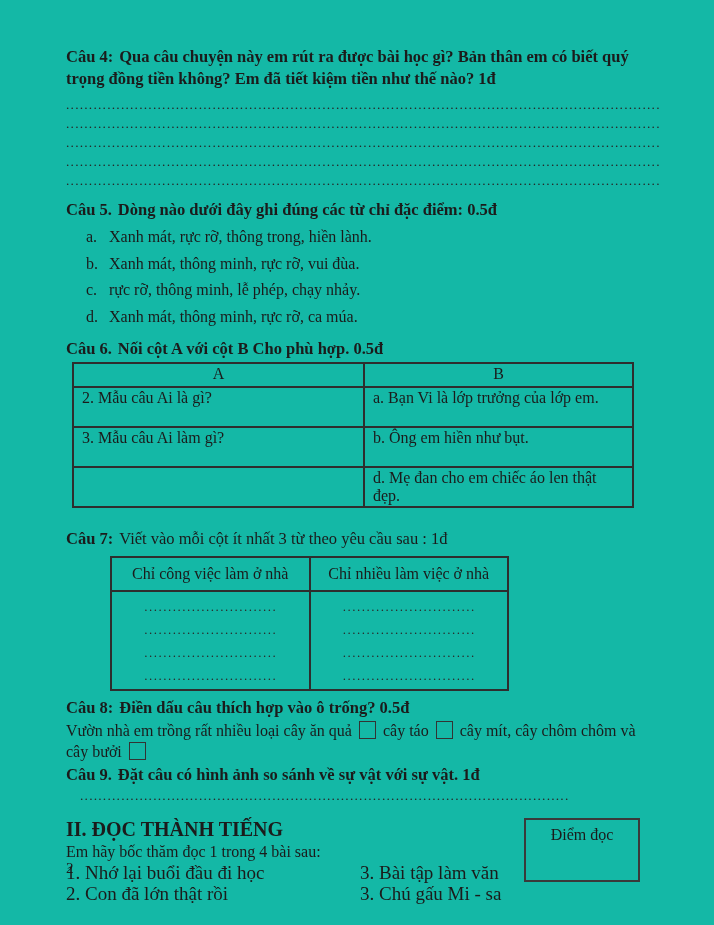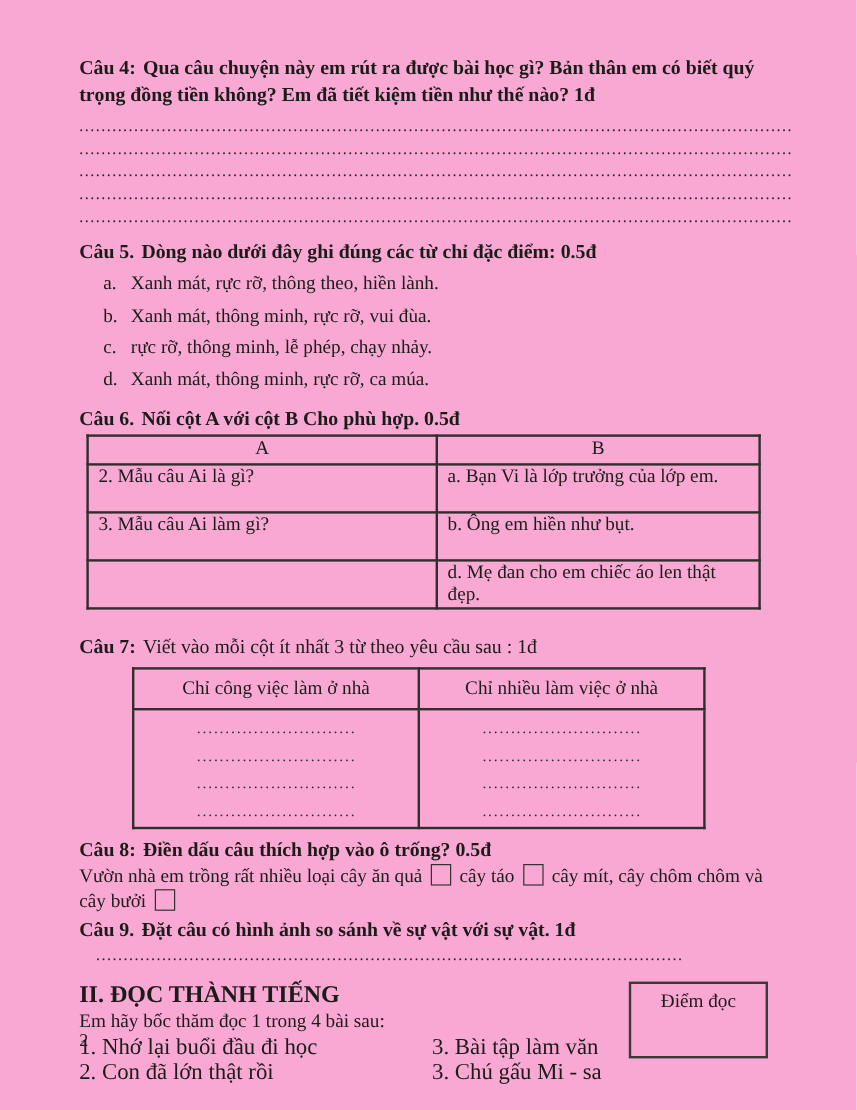--- a/index.html
+++ b/index.html
@@ -1,19 +1,19 @@
 <!DOCTYPE html>
 <html><head>
 <meta charset="utf-8">
 <style>
   html,body { margin:0; padding:0; background:#ffffff; }
   .page {
     position:relative;
     width:714px; height:925px;
-    background:#f9a8d4;
+    background:#14b8a6;
     font-family:"Liberation Serif","DejaVu Serif",serif;
     color:#1b1b1b;
     overflow:hidden;
   }
   .content { position:absolute; left:66px; top:46px; width:594px; }
 
   .q-heading { font-size:16.5px; line-height:22px; margin:0; }
   .bold-all  { font-weight:700; }
   .q-label   { font-weight:700; margin-right:6px; }
 
@@ -43,21 +43,21 @@
   }
   table.match-table th { text-align:center; height:20px; }
   table.match-table td { height:36px; }
   table.match-table .col-a { width:273px; }
   table.match-table tr.short td { height:31px; }
 
   
   .q7-block { margin-top:20px; }
   table.words-table {
     border-collapse:collapse; margin:6px 0 0 44px;
-    width:478px; table-layout:fixed; font-size:16px;border-radius:25px;
+    width:399px; table-layout:fixed; font-size:16px;border-radius:25px;
   }
   table.words-table th, table.words-table td {
     border:2px solid #2e2e2e; font-weight:400; text-align:center;
   }
   table.words-table th { height:30px; }
   table.words-table td { height:95px; vertical-align:middle; }
   .cell-dots {
     width:132px; margin:0 auto; height:23px; line-height:23px;
     overflow:hidden; white-space:nowrap;
     font-size:13px; letter-spacing:1.5px; color:#2a2a2a;
@@ -103,21 +103,21 @@
       <div class="dot-line">............................................................................................................................................................................................................................</div>
       <div class="dot-line">............................................................................................................................................................................................................................</div>
       <div class="dot-line">............................................................................................................................................................................................................................</div>
       <div class="dot-line">............................................................................................................................................................................................................................</div>
       <div class="dot-line">............................................................................................................................................................................................................................</div>
     </div>
 
     <div style="margin-top:9px;">
       <p class="q-heading bold-all"><span class="q-label">Câu 5.</span><span>Dòng nào dưới đây ghi đúng các từ chỉ đặc điểm: 0.5đ</span></p>
       <div class="options">
-        <div class="option"><span class="opt-key">a.</span><span>Xanh mát, rực rỡ, thông theo, hiền lành.</span></div>
+        <div class="option"><span class="opt-key">a.</span><span>Xanh mát, rực rỡ, thông trong, hiền lành.</span></div>
         <div class="option"><span class="opt-key">b.</span><span>Xanh mát, thông minh, rực rỡ, vui đùa.</span></div>
         <div class="option"><span class="opt-key">c.</span><span>rực rỡ, thông minh, lễ phép, chạy nhảy.</span></div>
         <div class="option"><span class="opt-key">d.</span><span>Xanh mát, thông minh, rực rỡ, ca múa.</span></div>
       </div>
     </div>
 
     <div class="q6-block">
       <p class="q-heading bold-all"><span class="q-label">Câu 6.</span><span>Nối cột A với cột B Cho phù hợp. 0.5đ</span></p>
       <table class="match-table">
         <tbody>

